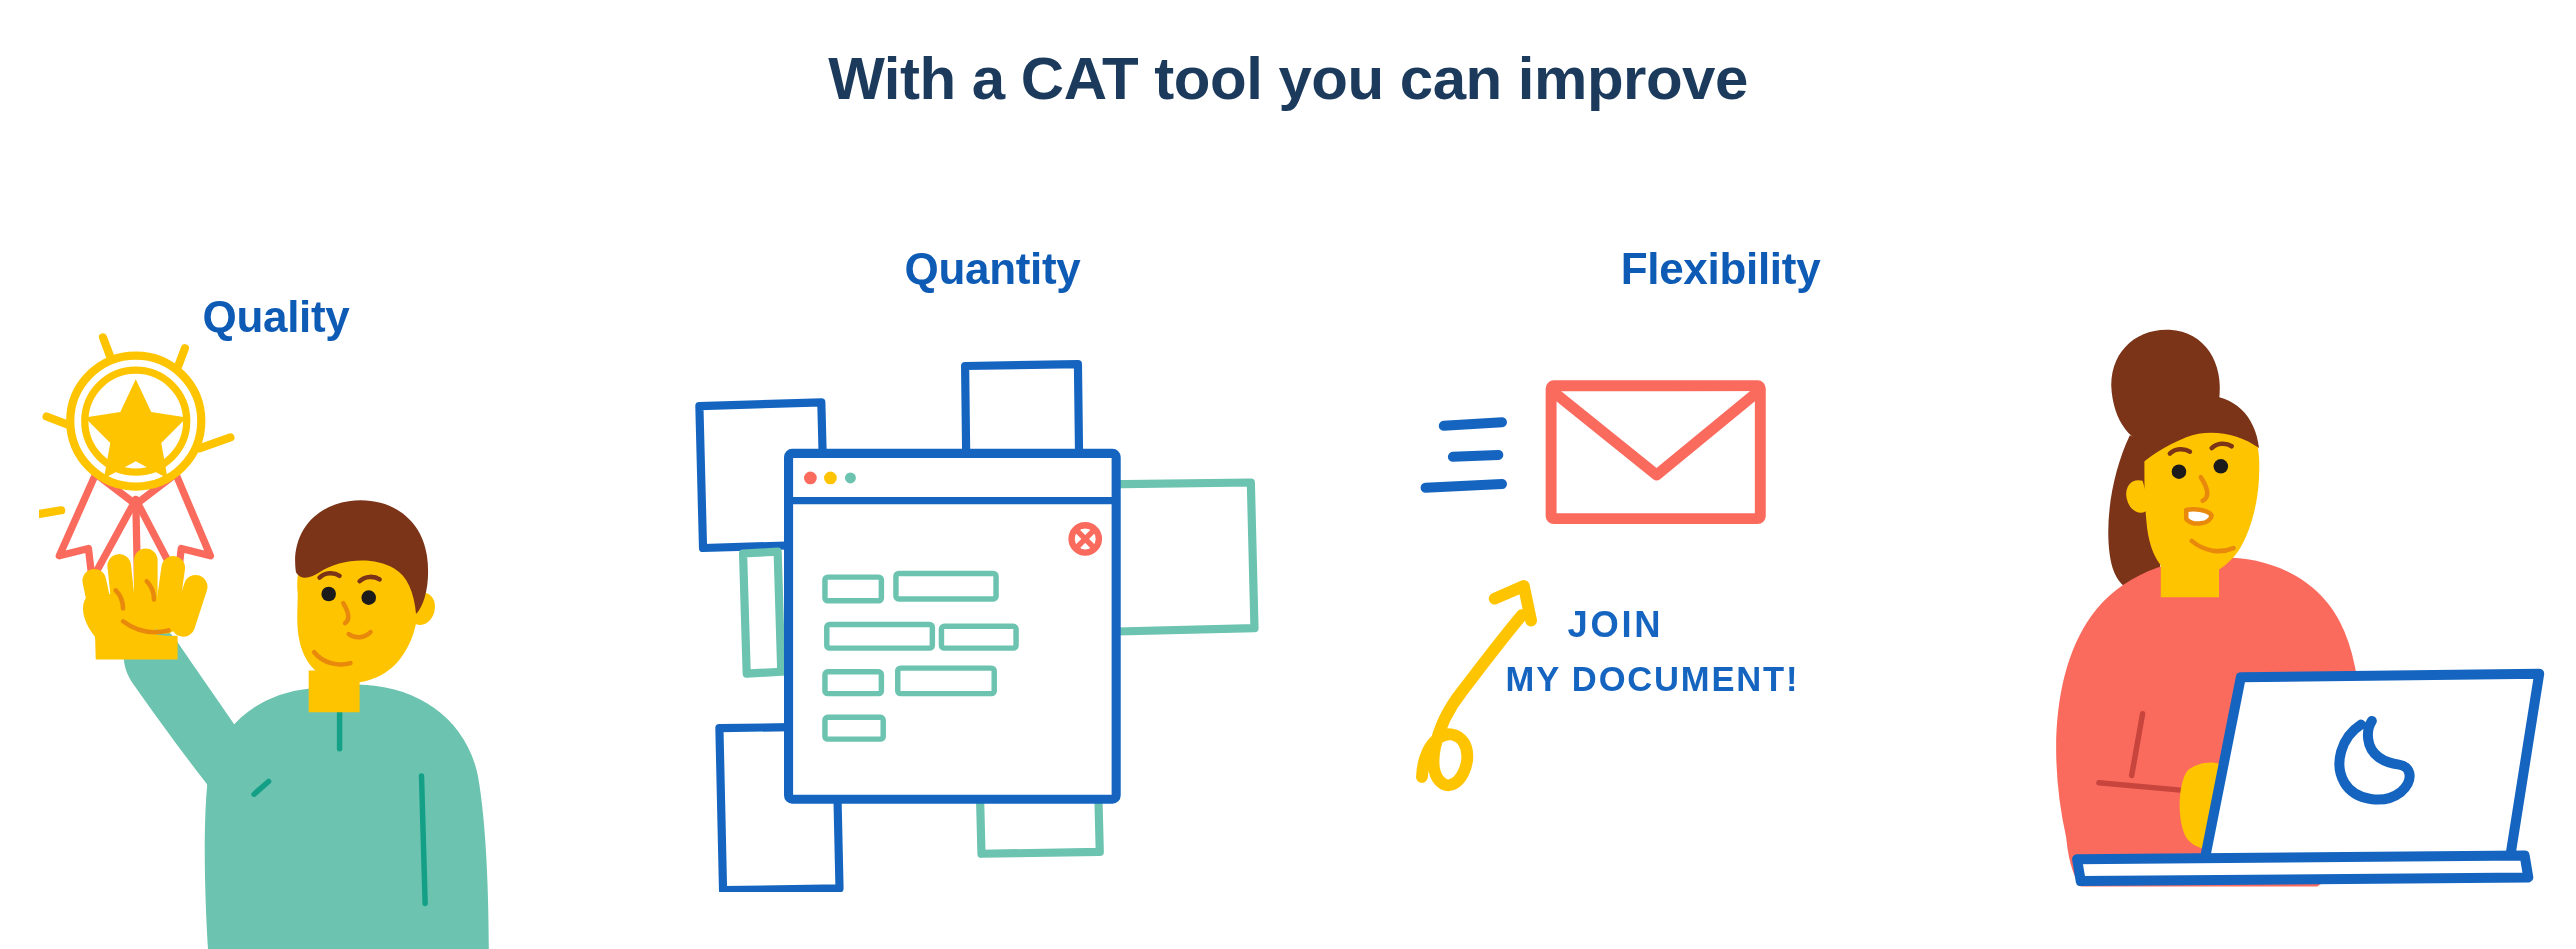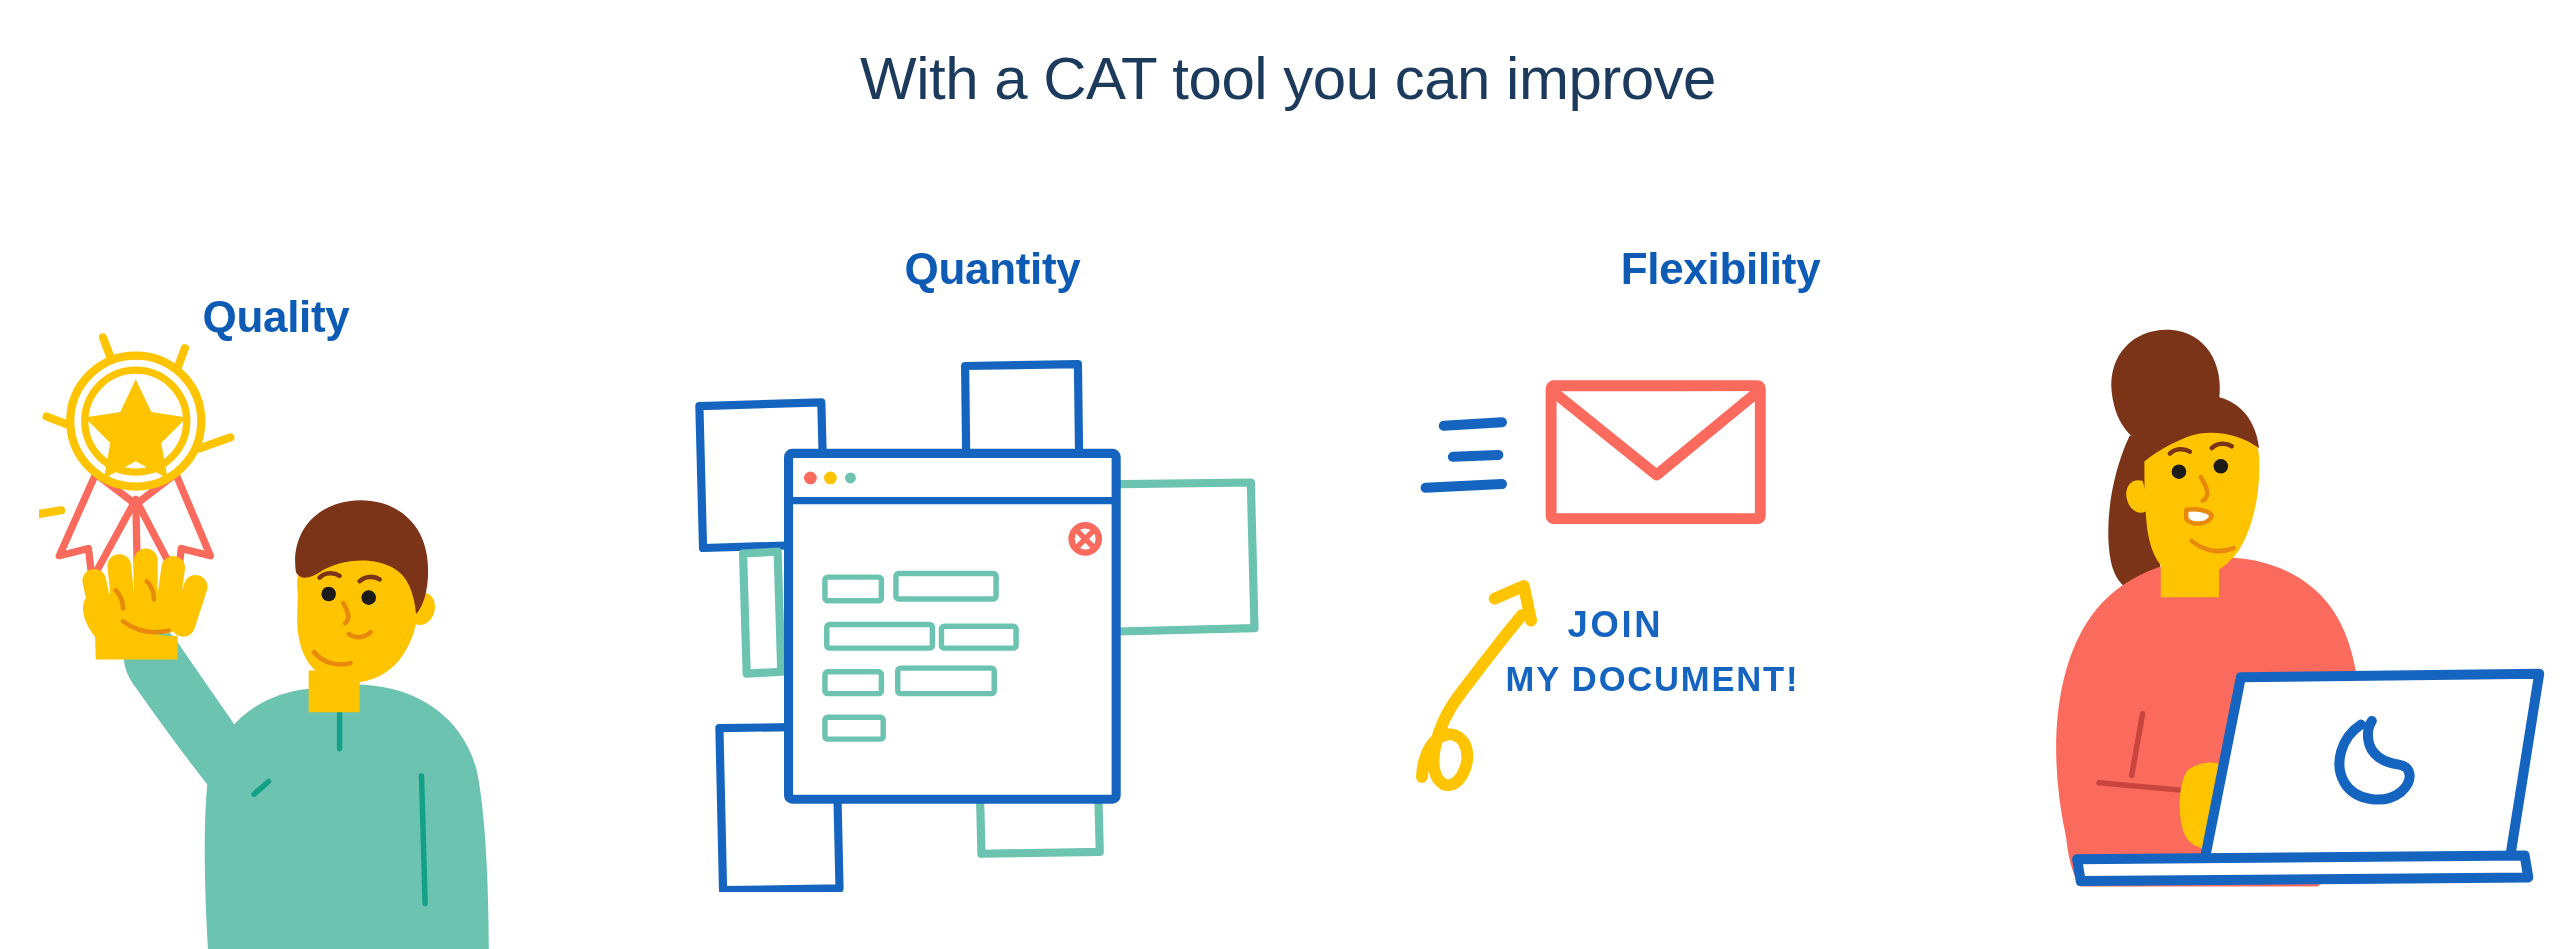--- a/index.html
+++ b/index.html
@@ -24,21 +24,21 @@
   }
 
   
   .page-title {
     position: absolute;
     top: 44px;
     left: 0;
     width: 2576px;
     text-align: center;
     font-size: 60px;
-    font-weight: 400;
+    font-weight: 700;
     letter-spacing: -0.5px;
     color: #1b3a5c;
     font-family: "Liberation Sans", sans-serif;
     white-space: nowrap;
   }
 
   
   .columns {
     position: absolute;
     top: 0;

